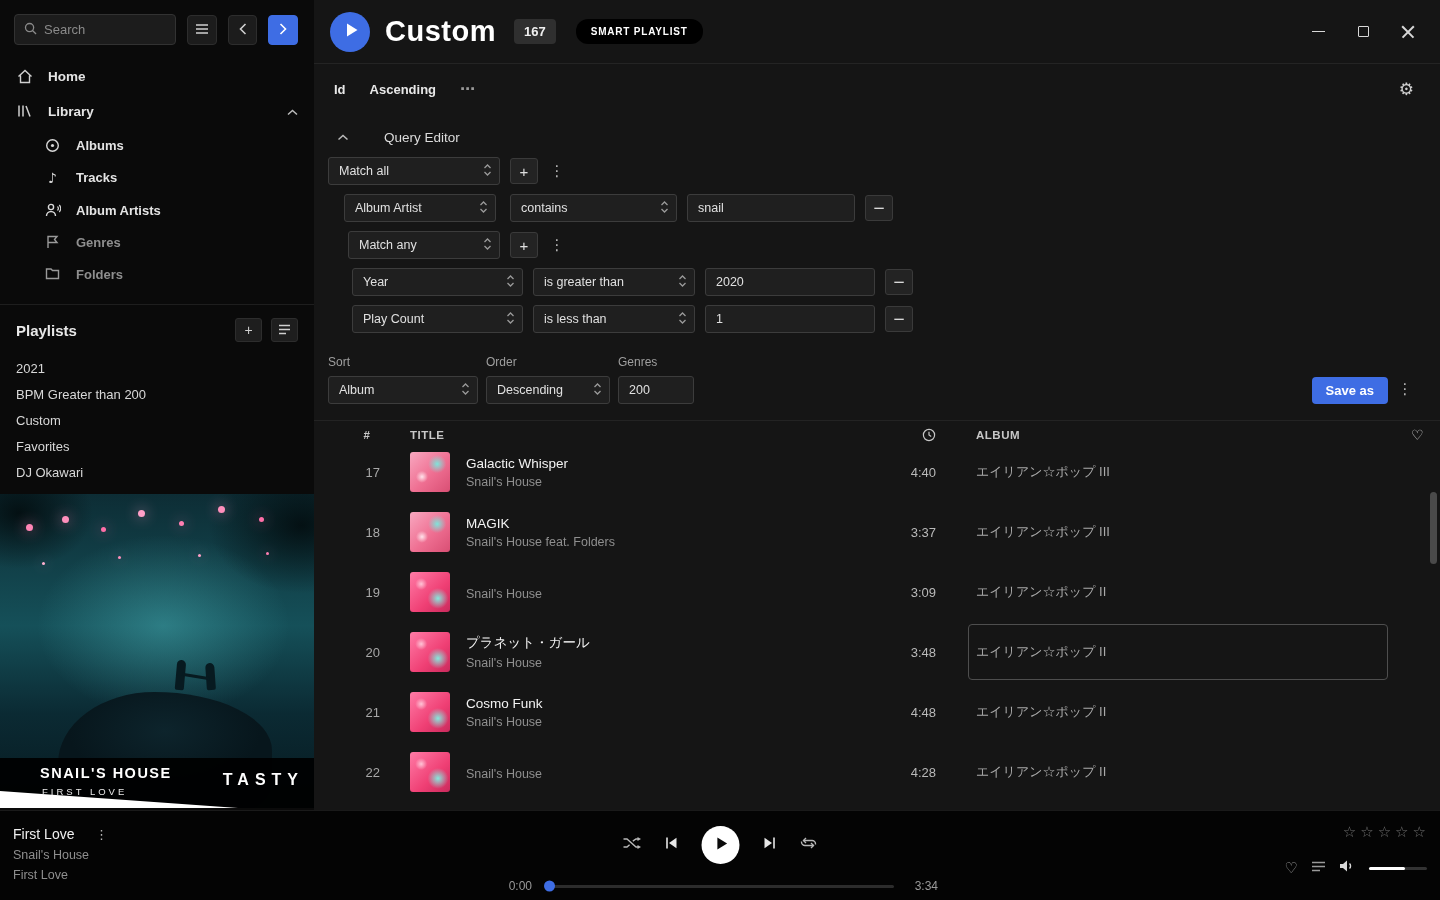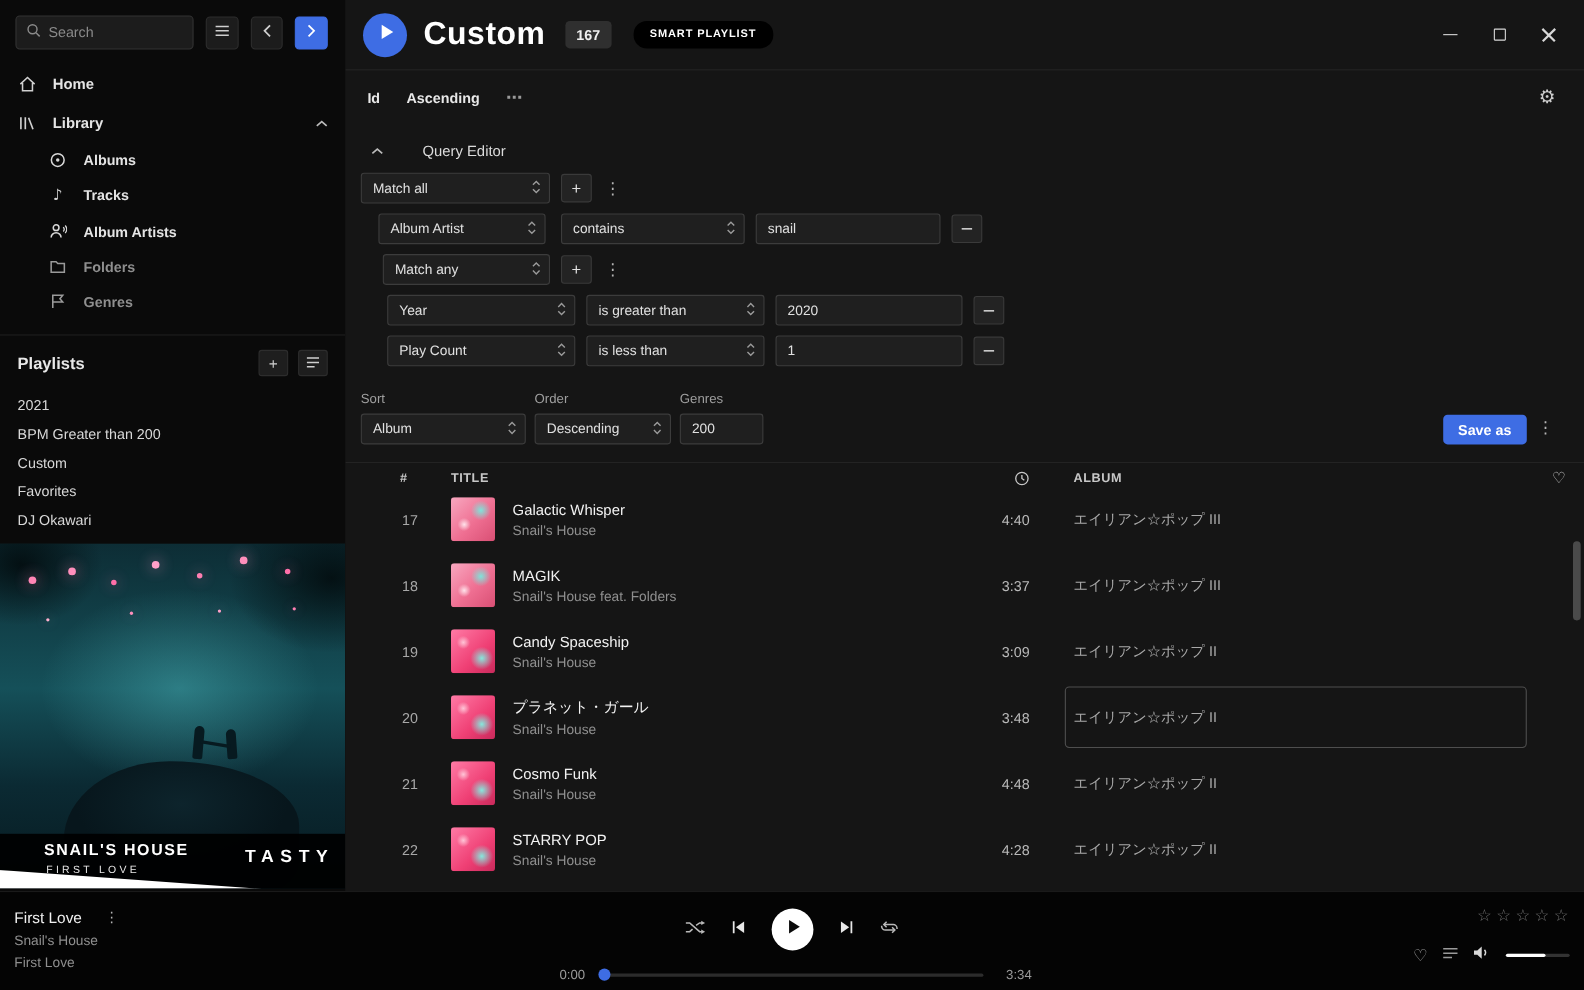--- a/index.html
+++ b/index.html
@@ -11,21 +11,21 @@
   
   .sidebar{position:absolute;left:0;top:0;width:314px;height:810px;background:#0a0a0a;overflow:hidden}
   .sb-top{display:flex;align-items:center;gap:11px;padding:14px 16px 14px 14px}
   .search{flex:0 0 162px;height:31px;background:#1c1c1c;border:1px solid #323232;border-radius:4px;
     display:flex;align-items:center;padding:0 9px;gap:7px}
   .search input{background:transparent;border:none;outline:none;color:#ec4899;font-size:13px;width:100%}
   .search input::placeholder{color:#8a8a8a}
   .sb-btn{width:30px;height:30px;background:#1c1c1c;border:1px solid #2d2d2d;border-radius:4px;
     display:flex;align-items:center;justify-content:center;cursor:pointer}
   .sb-btn.accent{background:#3e6de4;border-color:#3e6de4}
-  .nav-item{display:flex;align-items:center;gap:15px;padding:10px 16px;font-size:13.5px;font-weight:700;color:#e4e4e4;cursor:pointer}
+  .nav-item{display:flex;align-items:flex-start;gap:15px;padding:10px 16px;font-size:13.5px;font-weight:700;color:#e4e4e4;cursor:pointer}
   .nav-item .icon{width:17px;display:flex;justify-content:center}
   .nav-item .chev{margin-left:auto}
   .lib-sub .nav-item{padding:8.5px 16px 8.5px 44px;font-size:13px}
   .nav-item.dim{color:#8f8f8f}
   .pl-header{display:flex;align-items:center;margin-top:14px;border-top:1px solid #1e1e1e;padding:13px 16px 9px 16px}
   .pl-header .pl-title{font-size:15px;font-weight:700;flex:1}
   .pl-btn{width:27px;height:24px;background:#1e1e1e;border:1px solid #2d2d2d;border-radius:3px;margin-left:9px;
     display:flex;align-items:center;justify-content:center;color:#cfcfcf;font-size:14px;cursor:pointer}
   .pl-list{padding:4px 16px 0 16px;list-style:none}
   .pl-item{padding:5.5px 0;font-size:13px;color:#d8d8d8;cursor:pointer}
@@ -233,33 +233,33 @@
             <svg width="16" height="14" viewBox="0 0 16 14">
                 <circle cx="6" cy="4" r="2.6" fill="none" stroke="#d8d8d8" stroke-width="1.4"></circle>
                 <path d="M1.5 13 a4.5 4.5 0 0 1 9 0" fill="none" stroke="#d8d8d8" stroke-width="1.4"></path>
                 <path d="M12.5 3.5 a3 3 0 0 1 0 4 M14.3 2 a5.5 5.5 0 0 1 0 7" fill="none" stroke="#d8d8d8" stroke-width="1.2"></path>
               </svg>
           </span>
           <span>Album Artists</span>
         </div>
         <div class="nav-item dim">
           <span class="icon">
+            <svg width="13" height="14" viewBox="0 0 13 14">
+                <path d="M2 13 V1.5 H11 L8.5 4.5 L11 7.5 H2" fill="none" stroke="#9a9a9a" stroke-width="1.4"></path>
+              </svg>
+          </span>
+          <span>Genres</span>
+        </div>
+        <div class="nav-item dim">
+          <span class="icon">
             <svg width="15" height="13" viewBox="0 0 15 13">
                 <path d="M1.5 11.5 V2 H6 L7.5 3.5 H13.5 V11.5 Z" fill="none" stroke="#9a9a9a" stroke-width="1.4"></path>
               </svg>
           </span>
           <span>Folders</span>
-        </div>
-        <div class="nav-item dim">
-          <span class="icon">
-            <svg width="13" height="14" viewBox="0 0 13 14">
-                <path d="M2 13 V1.5 H11 L8.5 4.5 L11 7.5 H2" fill="none" stroke="#9a9a9a" stroke-width="1.4"></path>
-              </svg>
-          </span>
-          <span>Genres</span>
         </div>
       </div>
     </nav>
 
     <div class="pl-header">
       <span class="pl-title">Playlists</span>
       <span class="pl-btn">
         <span>+</span>
       </span>
       <span class="pl-btn">
@@ -481,21 +481,20 @@
               <div class="t-artist">Snail's House feat. Folders</div>
             </div>
             <div class="c-dur">3:37</div>
             <div class="c-album">エイリアン☆ポップ III</div>
             <div class="c-fav"></div>
           </div>
           <div class="track-row">
             <div class="c-num">19</div>
             <div class="c-art art-b"></div>
             <div class="c-title">
-              <div class="t-title">Candy Spaceship</div>
               <div class="t-artist">Snail's House</div>
             </div>
             <div class="c-dur">3:09</div>
             <div class="c-album">エイリアン☆ポップ II</div>
             <div class="c-fav"></div>
           </div>
           <div class="track-row">
             <div class="c-num">20</div>
             <div class="c-art art-b"></div>
             <div class="c-title">
@@ -514,21 +513,20 @@
               <div class="t-artist">Snail's House</div>
             </div>
             <div class="c-dur">4:48</div>
             <div class="c-album">エイリアン☆ポップ II</div>
             <div class="c-fav"></div>
           </div>
           <div class="track-row">
             <div class="c-num">22</div>
             <div class="c-art art-b"></div>
             <div class="c-title">
-              <div class="t-title">STARRY POP</div>
               <div class="t-artist">Snail's House</div>
             </div>
             <div class="c-dur">4:28</div>
             <div class="c-album">エイリアン☆ポップ II</div>
             <div class="c-fav"></div>
           </div>
         </div>
       </div>
     </section>
 

